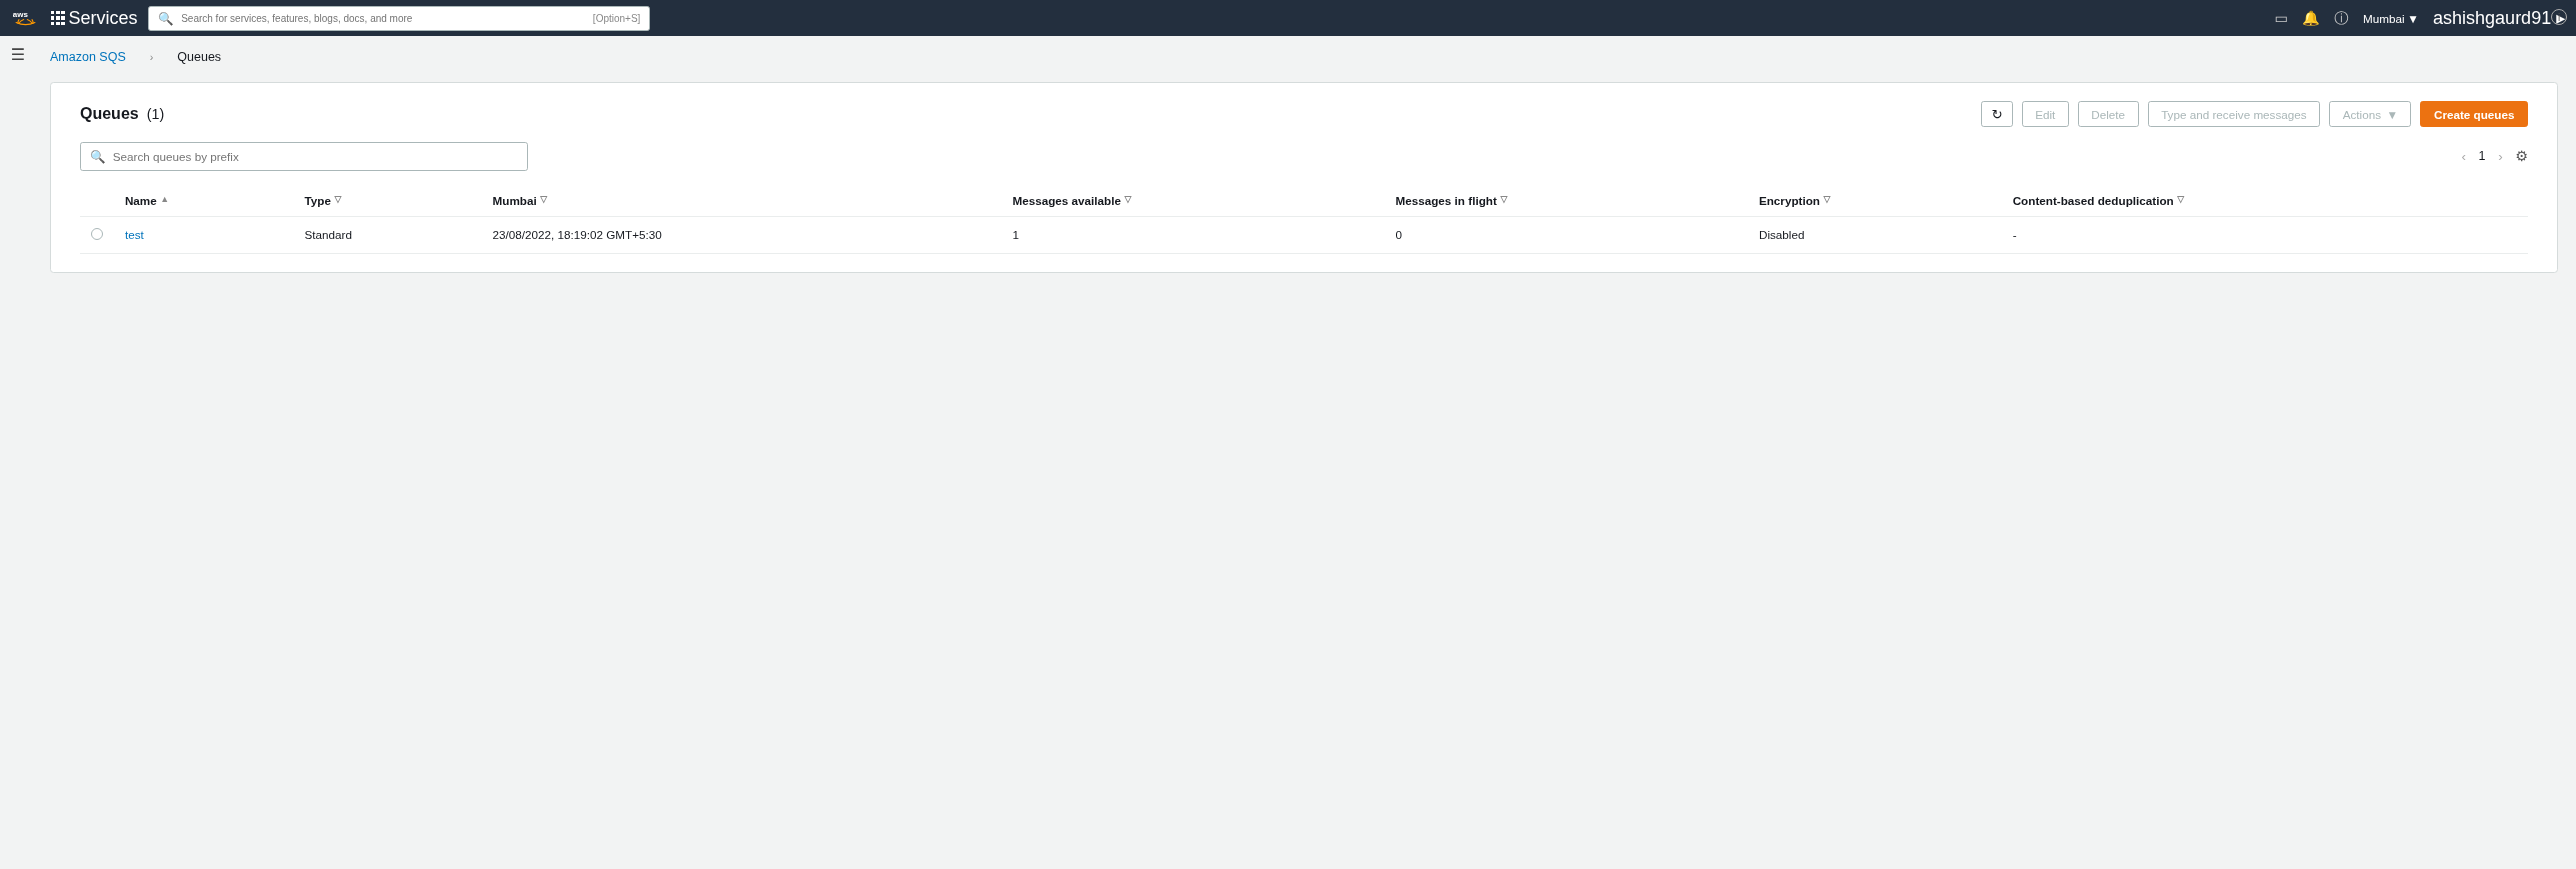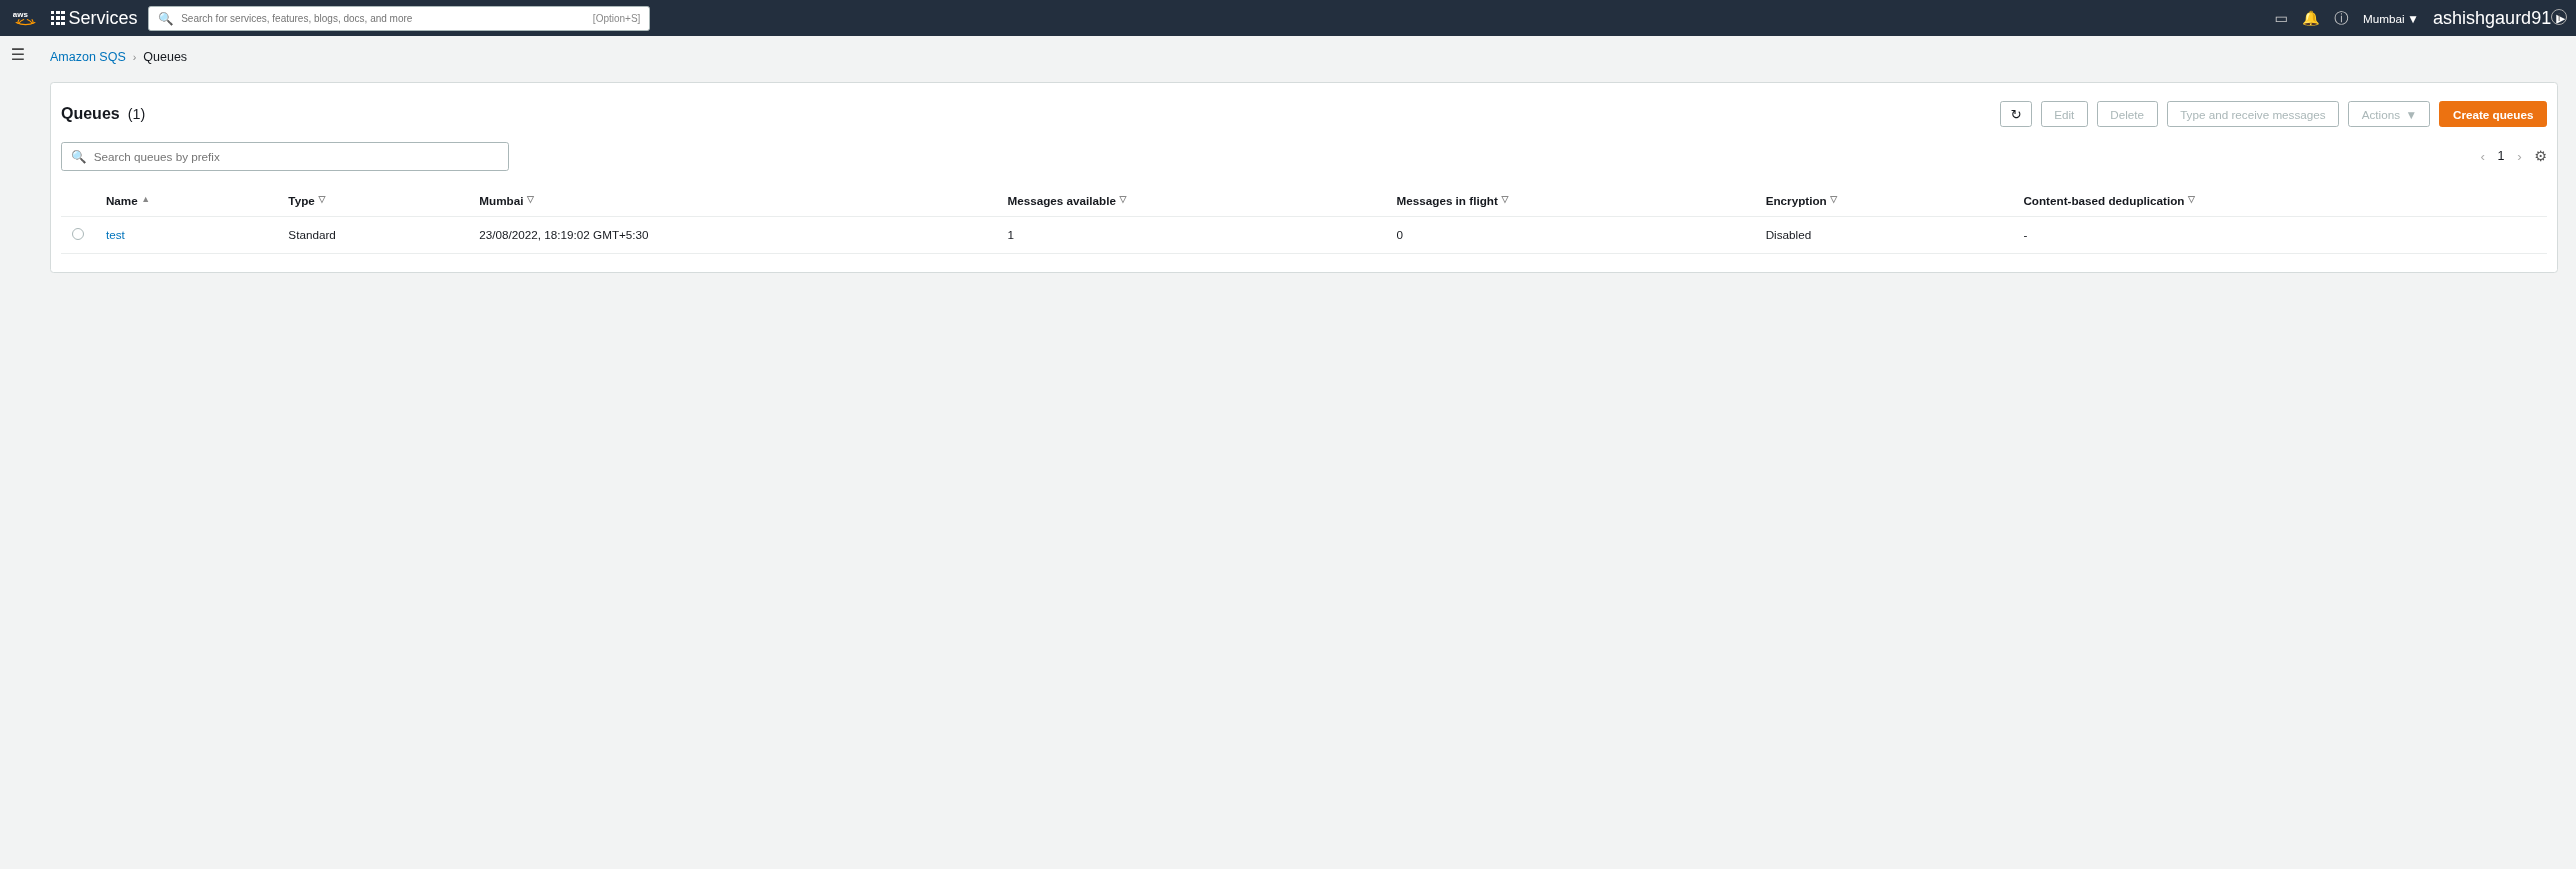--- a/index.html
+++ b/index.html
@@ -96,34 +96,34 @@
     
     .main-content {
       margin-left: 32px;
       padding: 14.3px 18px;
     }
 
     
     .breadcrumb {
       display: flex;
       align-items: center;
-      gap: 7px;
+      gap: 24px;
       margin-bottom: 18px;
       font-size: 12.5px;
     }
     .breadcrumb .link { color: #0073bb; cursor: pointer; text-decoration: none; }
     .breadcrumb .separator { color: #888; font-size: 10.8px; }
     .breadcrumb .current { color: #16191f; }
 
     
     .panel {
       background: #fff;
       border: 0.9px solid #d5dbdb;
       border-radius: 3.6px;
-      padding: 18px 10px;
+      padding: 18px 29px;
     }
 
     
     .panel-header {
       display: flex;
       align-items: center;
       gap: 9px;
       margin-bottom: 14.3px;
     }
     .panel-title {

